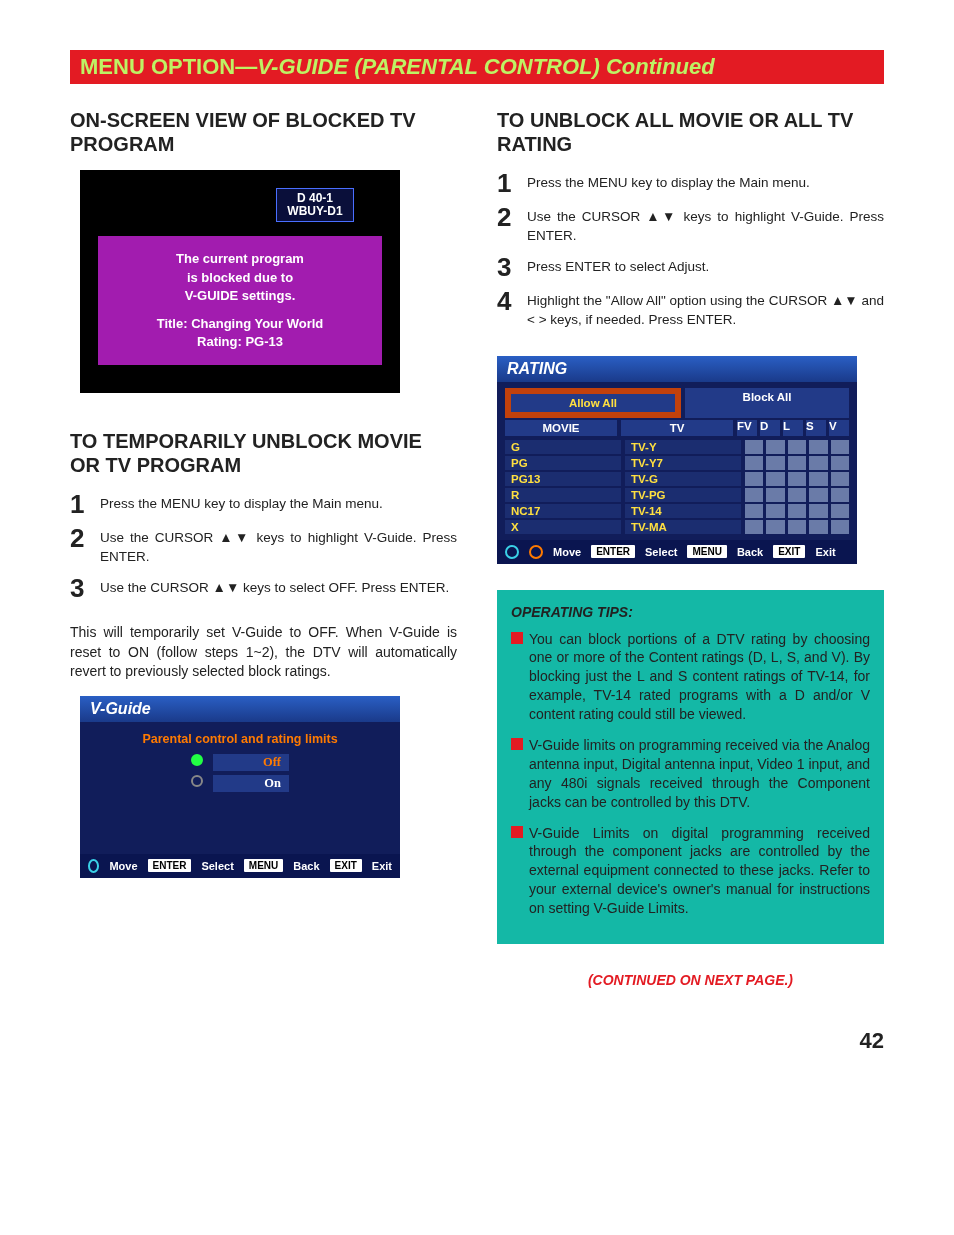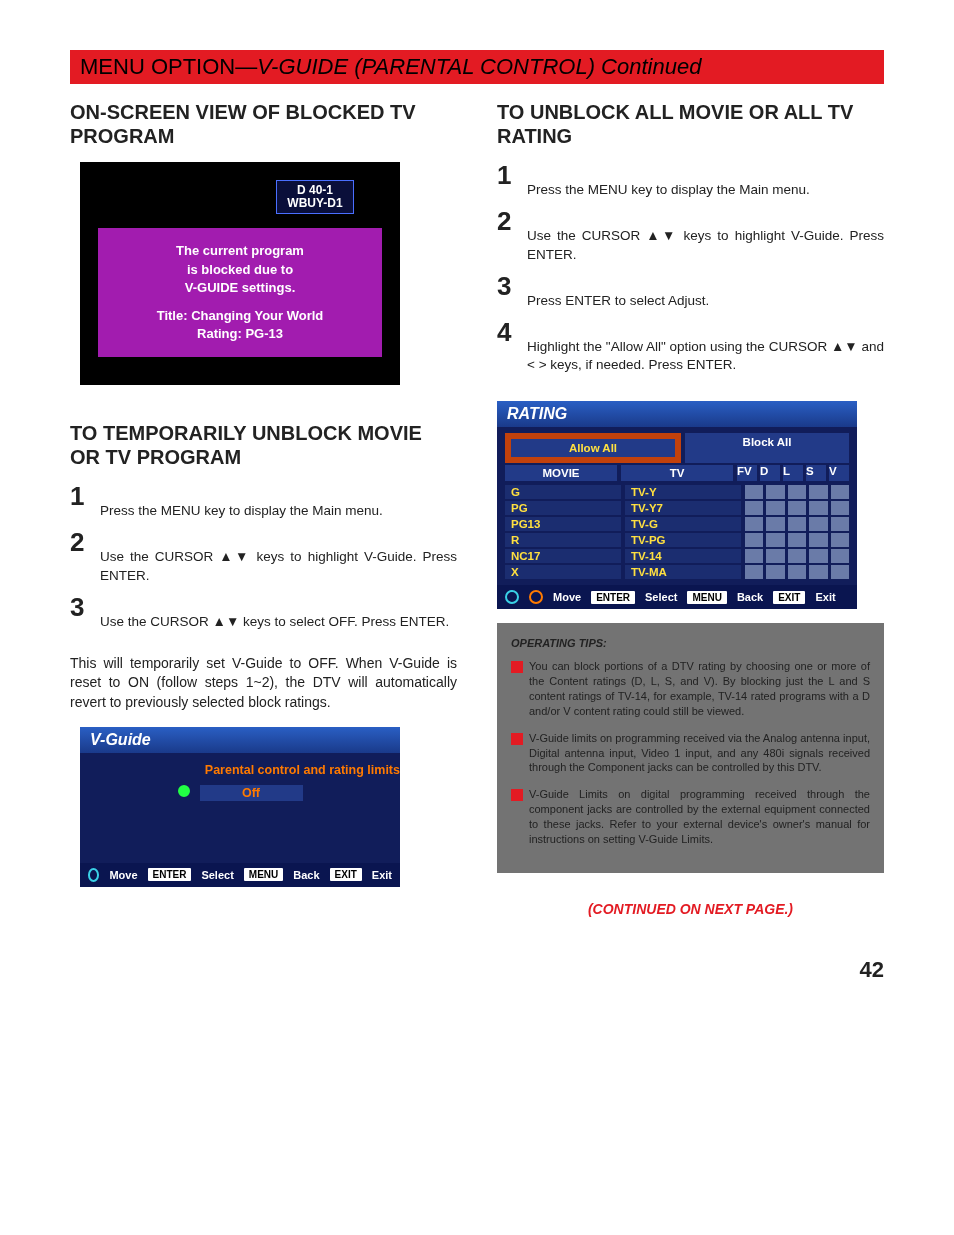--- a/index.html
+++ b/index.html
@@ -6,25 +6,25 @@
   body {
     font-family: Arial, Helvetica, sans-serif;
     background: #fff;
     width: 954px;
     margin: 0 auto;
     padding: 50px 70px 40px 70px;
     color: #222;
   }
   .banner {
     background: #e31b23;
-    color: #000000;
-    font-weight: normal;
+    color: #bef264;
+    font-weight: bold;
     font-size: 22px;
     padding: 4px 10px;
-    margin-bottom: 16px;
+    margin-bottom: 24px;
   }
   .banner .menuopt { font-style: normal; }
   .banner .italic { font-style: italic; }
   .cols { display: flex; gap: 40px; }
   .col { flex: 1; }
   h2.section {
     font-size: 20px;
     font-weight: bold;
     color: #222;
     margin-bottom: 14px;
@@ -38,34 +38,33 @@
     width: 30px;
     line-height: 1;
     text-align: left;
   }
   .step-text {
     flex: 1;
     font-size: 13.5px;
     line-height: 1.4;
     text-align: justify;
     padding-top: 4px;
-    margin-top: 15px;
   }
   .para {
     font-size: 14px;
     line-height: 1.4;
     text-align: justify;
     margin-top: 22px;
     margin-bottom: 12px;
   }
   .tips {
-    background: #737373;
+    background: #14b8a6;
     padding: 14px 14px;
-    margin-top: 14px;
-    font-size: 11px;
+    margin-top: 26px;
+    font-size: 14px;
   }
   .tips-title {
     font-style: italic;
     font-weight: bold;
     margin-bottom: 10px;
   }
   .tip-item { display: flex; margin-bottom: 12px; text-align: justify; line-height: 1.35; }
   .tip-bullet { width: 12px; height: 12px; background: #e31b23; margin-right: 6px; margin-top: 2px; flex-shrink: 0; }
   .cont {
     color: #e31b23;
@@ -124,35 +123,36 @@
   }
   .vguide .hdr {
     background: linear-gradient(#2a5fc4, #1a3a8a);
     font-size: 16px;
     font-style: italic;
     padding: 4px 10px;
   }
   .vguide .sub {
     color: #ff7a00;
     font-size: 12.5px;
-    text-align: right;
+    text-align: center;
     padding: 10px 0 6px 0;
   }
   .vguide .opt-row { display: flex; justify-content: center; gap: 10px; padding: 2px 0; }
   .vguide .radio {
     width: 12px; height: 12px; border-radius: 50%;
     border: 2px solid #888; display: inline-block;
   }
   .vguide .radio.on { background:#22ff44; border-color:#22ff44; }
   .vguide .opt-label {
     background: #223a88;
     color: #ff7a00;
-    width: 103px;
-    text-align: center;
+    width: 76px;
+    text-align: right;
     padding: 1px 8px;
+    font-family: Liberation Serif, serif;
   }
   .vguide .opt-label.blue { color:#fff; }
   .vguide .spacer { height: 60px; }
   .navbar {
     background: #0a1550;
     color:#fff;
     display:flex;
     align-items:center;
     gap:10px;
     padding:5px 8px;
@@ -241,20 +241,24 @@
     </div>
     <div class="para">This will temporarily set V-Guide to OFF. When V-Guide is reset to ON (follow steps 1~2), the DTV will automatically revert to previously selected block ratings.</div>
 
     <div class="vguide">
       <div class="hdr">V-Guide</div>
       <div class="sub">Parental control and rating limits</div>
       <div class="opt-row">
         <span class="radio on"></span>
         <span class="opt-label">Off</span>
       </div>
+      <div class="opt-row">
+        <span class="radio"></span>
+        <span class="opt-label blue">On</span>
+      </div>
       <div class="spacer"></div>
       <div class="navbar">
         <span class="navcircle"></span>
         <span class="lbl">Move</span>
         <span class="btn">ENTER</span>
         <span class="lbl">Select</span>
         <span class="btn">MENU</span>
         <span class="lbl">Back</span>
         <span class="btn">EXIT</span>
         <span class="lbl">Exit</span>

